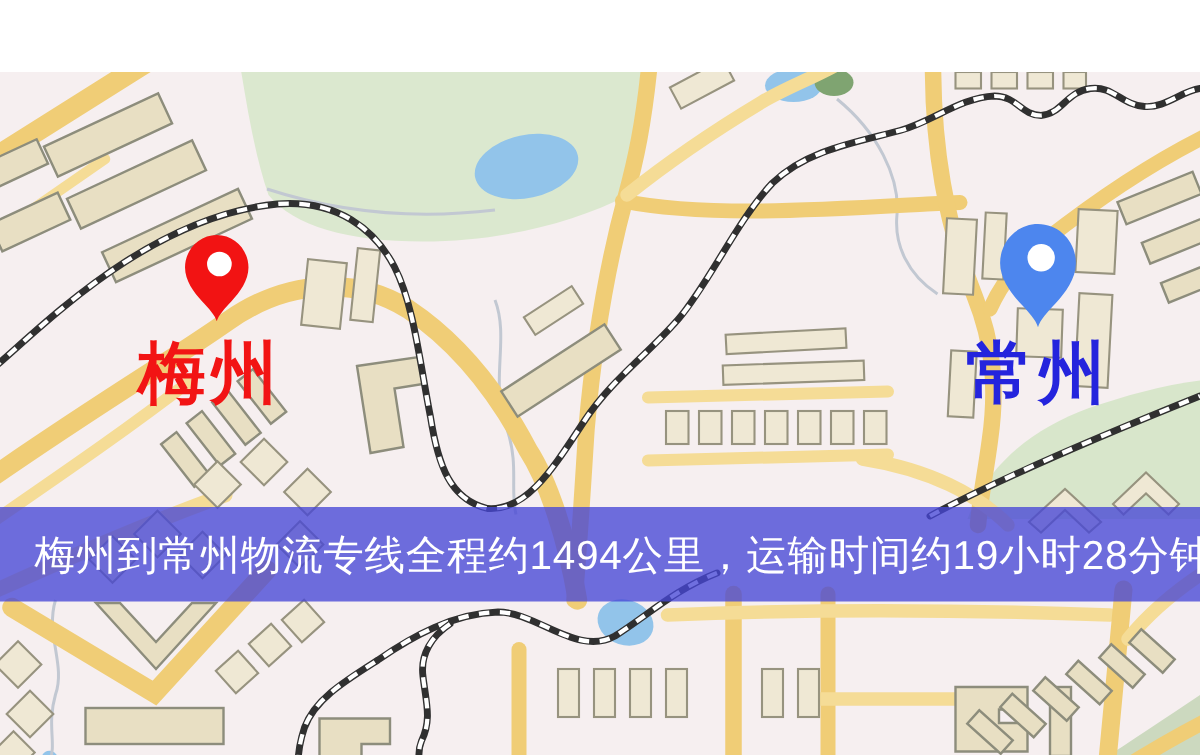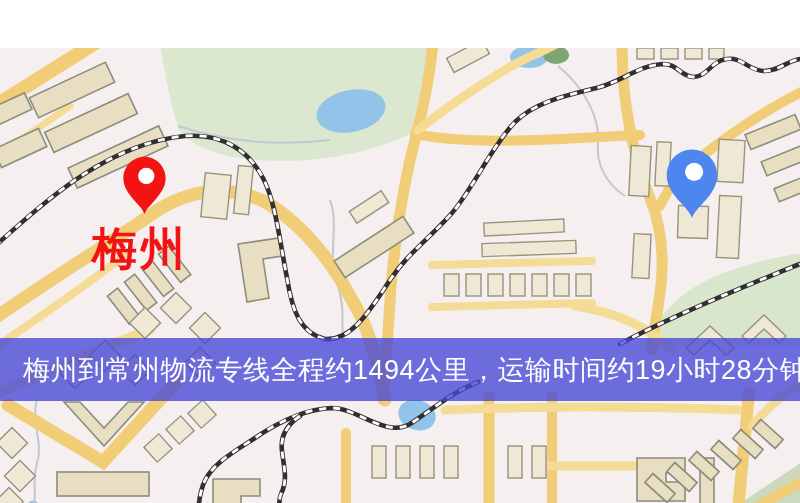--- a/index.html
+++ b/index.html
@@ -193,18 +193,19 @@
     </svg>
   </div>
   <div class="city-label origin-label">梅州</div>
 
   <div class="marker" style="left:662px;top:100px;">
     <svg width="60" height="73" viewBox="0 0 40 52">
       <path d="M20,1 C10,1 2,9.3 2,19.5 C2,27 7,33.5 11.5,38.5 C15.5,42.8 19,46.5 20,50 C21,46.5 24.5,42.8 28.5,38.5 C33,33.5 38,27 38,19.5 C38,9.3 30,1 20,1 Z" fill="#4d86ee"></path>
       <circle cx="21.5" cy="17" r="6.5" fill="#ffffff"></circle>
     </svg>
   </div>
+  <div class="city-label destination-label">常州</div>
 
   <div class="banner">
     <span>梅州到常州物流专线全程约1494公里，运输时间约19小时28分钟.</span>
   </div>
 
 </div>
 
 </body></html>

